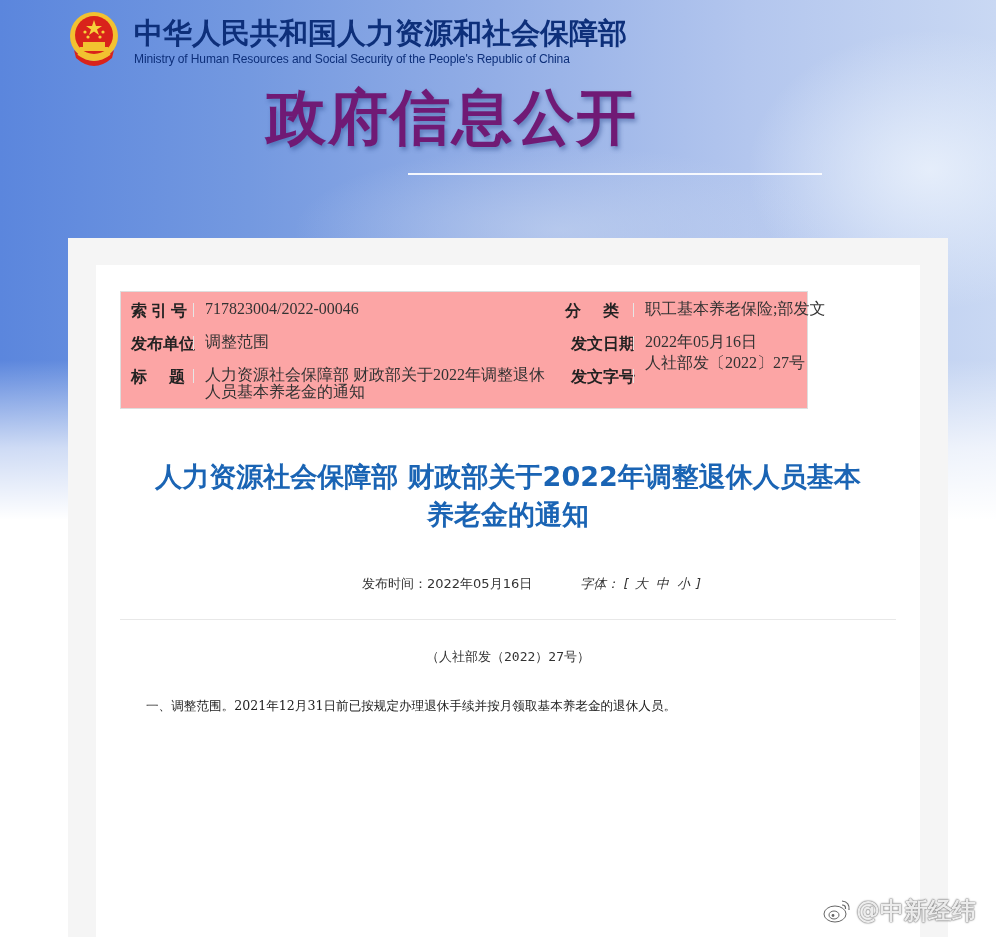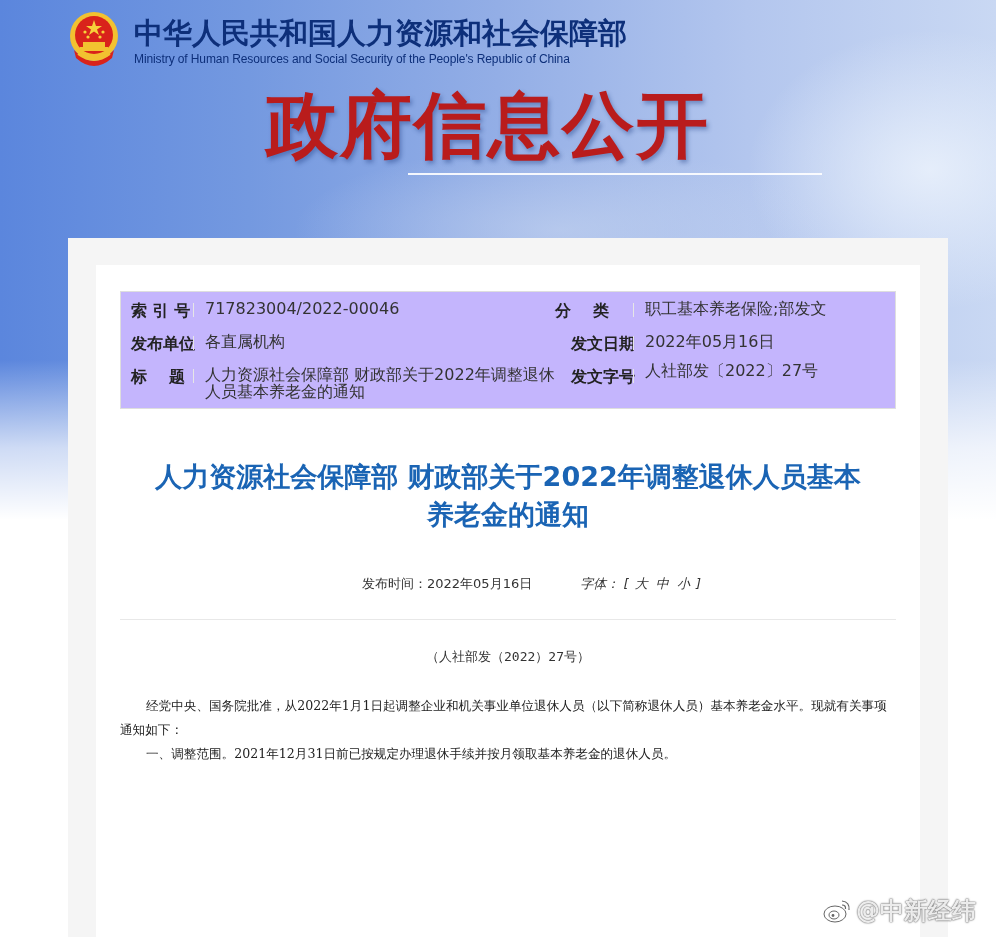--- a/index.html
+++ b/index.html
@@ -28,39 +28,39 @@
     font-size: 29px; font-weight: bold; color: #0d2f7a; letter-spacing: 0px;
     font-family: "DejaVu Sans", sans-serif; white-space: nowrap;
   }
   .en-name {
     position: absolute; left: 134px; top: 52px;
     font-size: 12px; color: #0d2f7a; font-family: "Liberation Sans", sans-serif;
     white-space: nowrap; letter-spacing: -0.1px;
   }
   .big-title {
     position: absolute; left: 266px; top: 78px;
-    font-size: 72px; font-weight: bold; color: #b91c1c; letter-spacing: 2px;
+    font-size: 60px; font-weight: bold; color: #701a75; letter-spacing: 2px;
     text-shadow: 2px 3px 4px rgba(40,70,140,0.45);
     white-space: nowrap; font-family: "DejaVu Sans", sans-serif;
   }
   .title-line {
     position: absolute; left: 408px; top: 173px; width: 414px; height: 2px;
     background: rgba(255,255,255,0.9);
   }
   .outer-panel {
     position: absolute; left: 68px; top: 238px; width: 880px; height: 720px;
     background: #f5f5f5;
   }
   .inner-panel {
     position: absolute; left: 96px; top: 265px; width: 824px; height: 700px;
     background: #ffffff;
   }
   .meta-table {
-    position: absolute; left: 120px; top: 291px; width: 776px; height: 118px;
-    border: 1px solid #dedede; background: #c4b5fd;
+    position: absolute; left: 120px; top: 291px; width: 688px; height: 118px;
+    border: 1px solid #dedede; background: #fca5a5; font-family: Liberation Serif, serif;
   }
   .meta-label {
     position: absolute; font-weight: bold; color: #222; white-space: nowrap;
     width: 54px; text-align-last: justify;
   }
   .meta-sep {
     position: absolute; width: 1px; height: 14px; background: #e6e6e6;
   }
   .meta-value { position: absolute; white-space: nowrap; color: #333; line-height: 17px; }
   .doc-title {
@@ -124,39 +124,39 @@
 
 <div class="outer-panel"></div>
 <div class="inner-panel"></div>
 
 <div class="meta-table">
 
   <span class="meta-label" style="left:10px;top:9px;">索 引 号</span>
   <span class="meta-sep" style="left:72px;top:11px;"></span>
   <span class="meta-value" style="left:84px;top:8px;">717823004/2022-00046</span>
 
-  <span class="meta-label" style="left:434px;top:9px;">分 类</span>
+  <span class="meta-label" style="left:444px;top:9px;">分 类</span>
   <span class="meta-sep" style="left:512px;top:11px;"></span>
   <span class="meta-value" style="left:524px;top:8px;">职工基本养老保险;部发文</span>
 
   <span class="meta-label" style="left:10px;top:42px;">发布单位</span>
   <span class="meta-sep" style="left:72px;top:44px;"></span>
-  <span class="meta-value" style="left:84px;top:41px;">各直属机构</span>
+  <span class="meta-value" style="left:84px;top:41px;">调整范围</span>
 
   <span class="meta-label" style="left:450px;top:42px;">发文日期</span>
   <span class="meta-sep" style="left:512px;top:44px;"></span>
   <span class="meta-value" style="left:524px;top:41px;">2022年05月16日</span>
 
   <span class="meta-label" style="left:10px;top:75px;">标 题</span>
   <span class="meta-sep" style="left:72px;top:77px;"></span>
   <span class="meta-value" style="left:84px;top:74px;width:350px;white-space:normal;">人力资源社会保障部 财政部关于2022年调整退休人员基本养老金的通知</span>
 
   <span class="meta-label" style="left:450px;top:75px;">发文字号</span>
   <span class="meta-sep" style="left:512px;top:77px;"></span>
-  <span class="meta-value" style="left:524px;top:70px;">人社部发〔2022〕27号</span>
+  <span class="meta-value" style="left:524px;top:62px;">人社部发〔2022〕27号</span>
 </div>
 
 <div class="doc-title">
   <div>人力资源社会保障部 财政部关于2022年调整退休人员基本</div>
   <div>养老金的通知</div>
 </div>
 
 <div class="pub-info">
   <span>发布时间：</span><span>2022年05月16日</span>
   <span class="font-ctrl">
@@ -167,21 +167,20 @@
     <span class="font-size-link">小</span>
     <span>]</span>
   </span>
 </div>
 
 <div class="hr"></div>
 
 <div class="doc-number">（人社部发（2022）27号）</div>
 
 <div class="body-text">
-  <p class="indent">经党中央、国务院批准，从2022年1月1日起调整企业和机关事业单位退休人员（以下简称退休人员）基本养老金水平。现就有关事项通知如下：</p>
   <p class="indent">一、调整范围。2021年12月31日前已按规定办理退休手续并按月领取基本养老金的退休人员。</p>
 </div>
 
 <div class="watermark">
   <svg width="30" height="26" viewBox="0 0 30 26">
     <ellipse cx="13" cy="16" rx="11" ry="8" fill="rgba(255,255,255,0.85)" stroke="#666" stroke-width="1"></ellipse>
     <ellipse cx="12" cy="17" rx="5" ry="4" fill="none" stroke="#666" stroke-width="1"></ellipse>
     <circle cx="11" cy="17.5" r="1.4" fill="#666"></circle>
     <path d="M20 3 Q28 4 27 12" fill="none" stroke="#666" stroke-width="1.2"></path>
     <path d="M20 7 Q24 7 23.5 11" fill="none" stroke="#666" stroke-width="1.2"></path>

